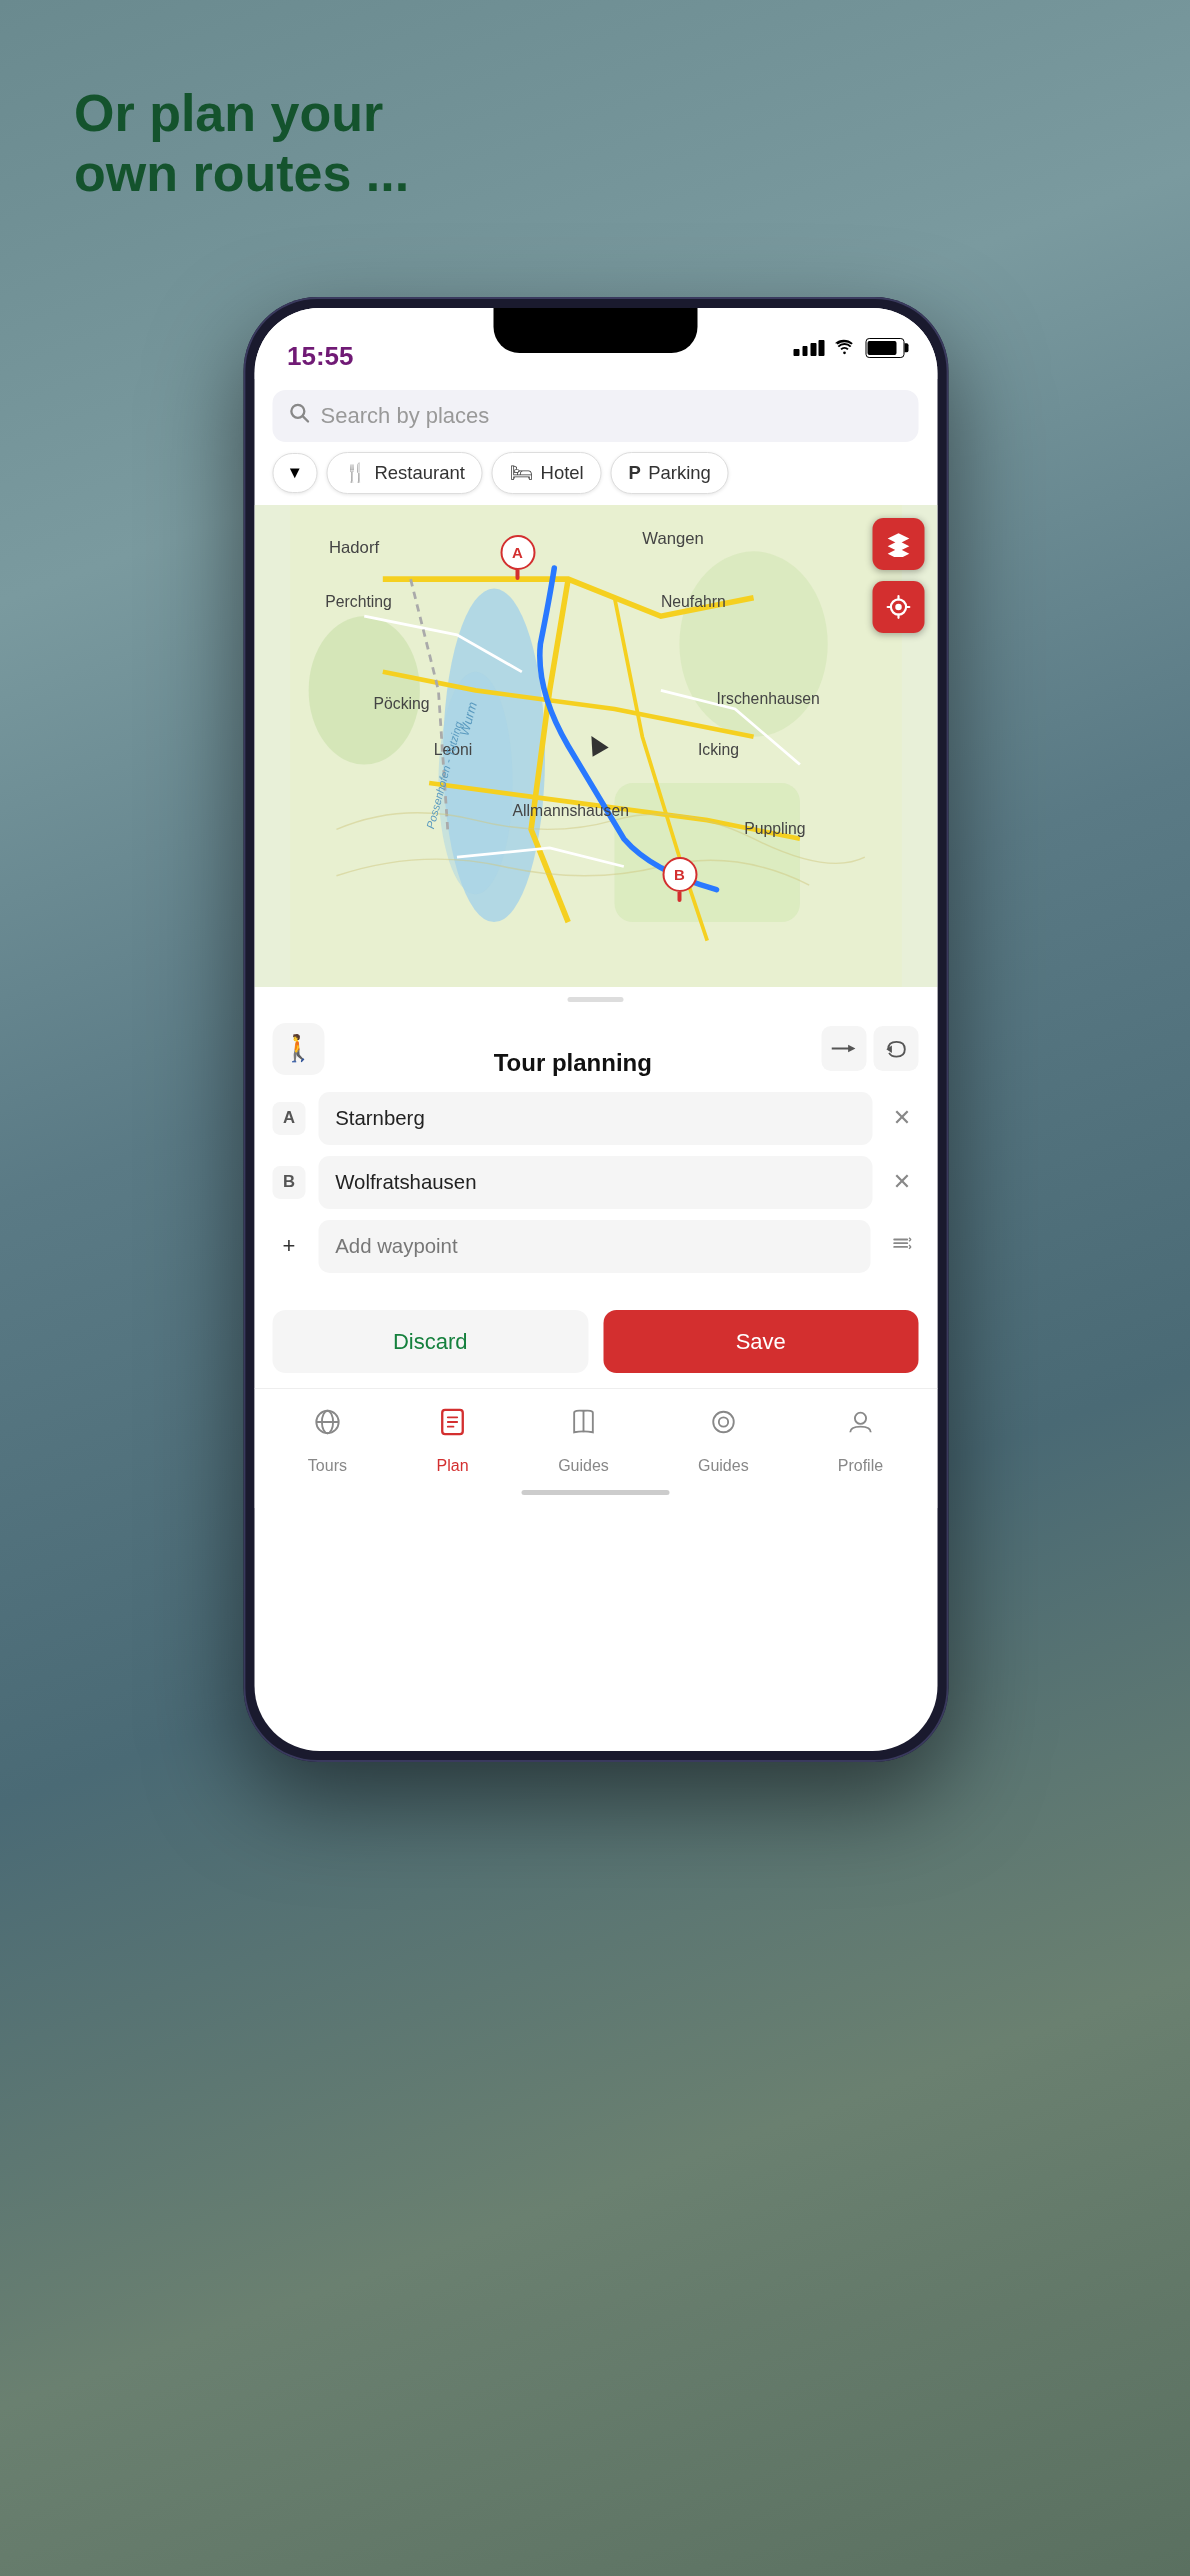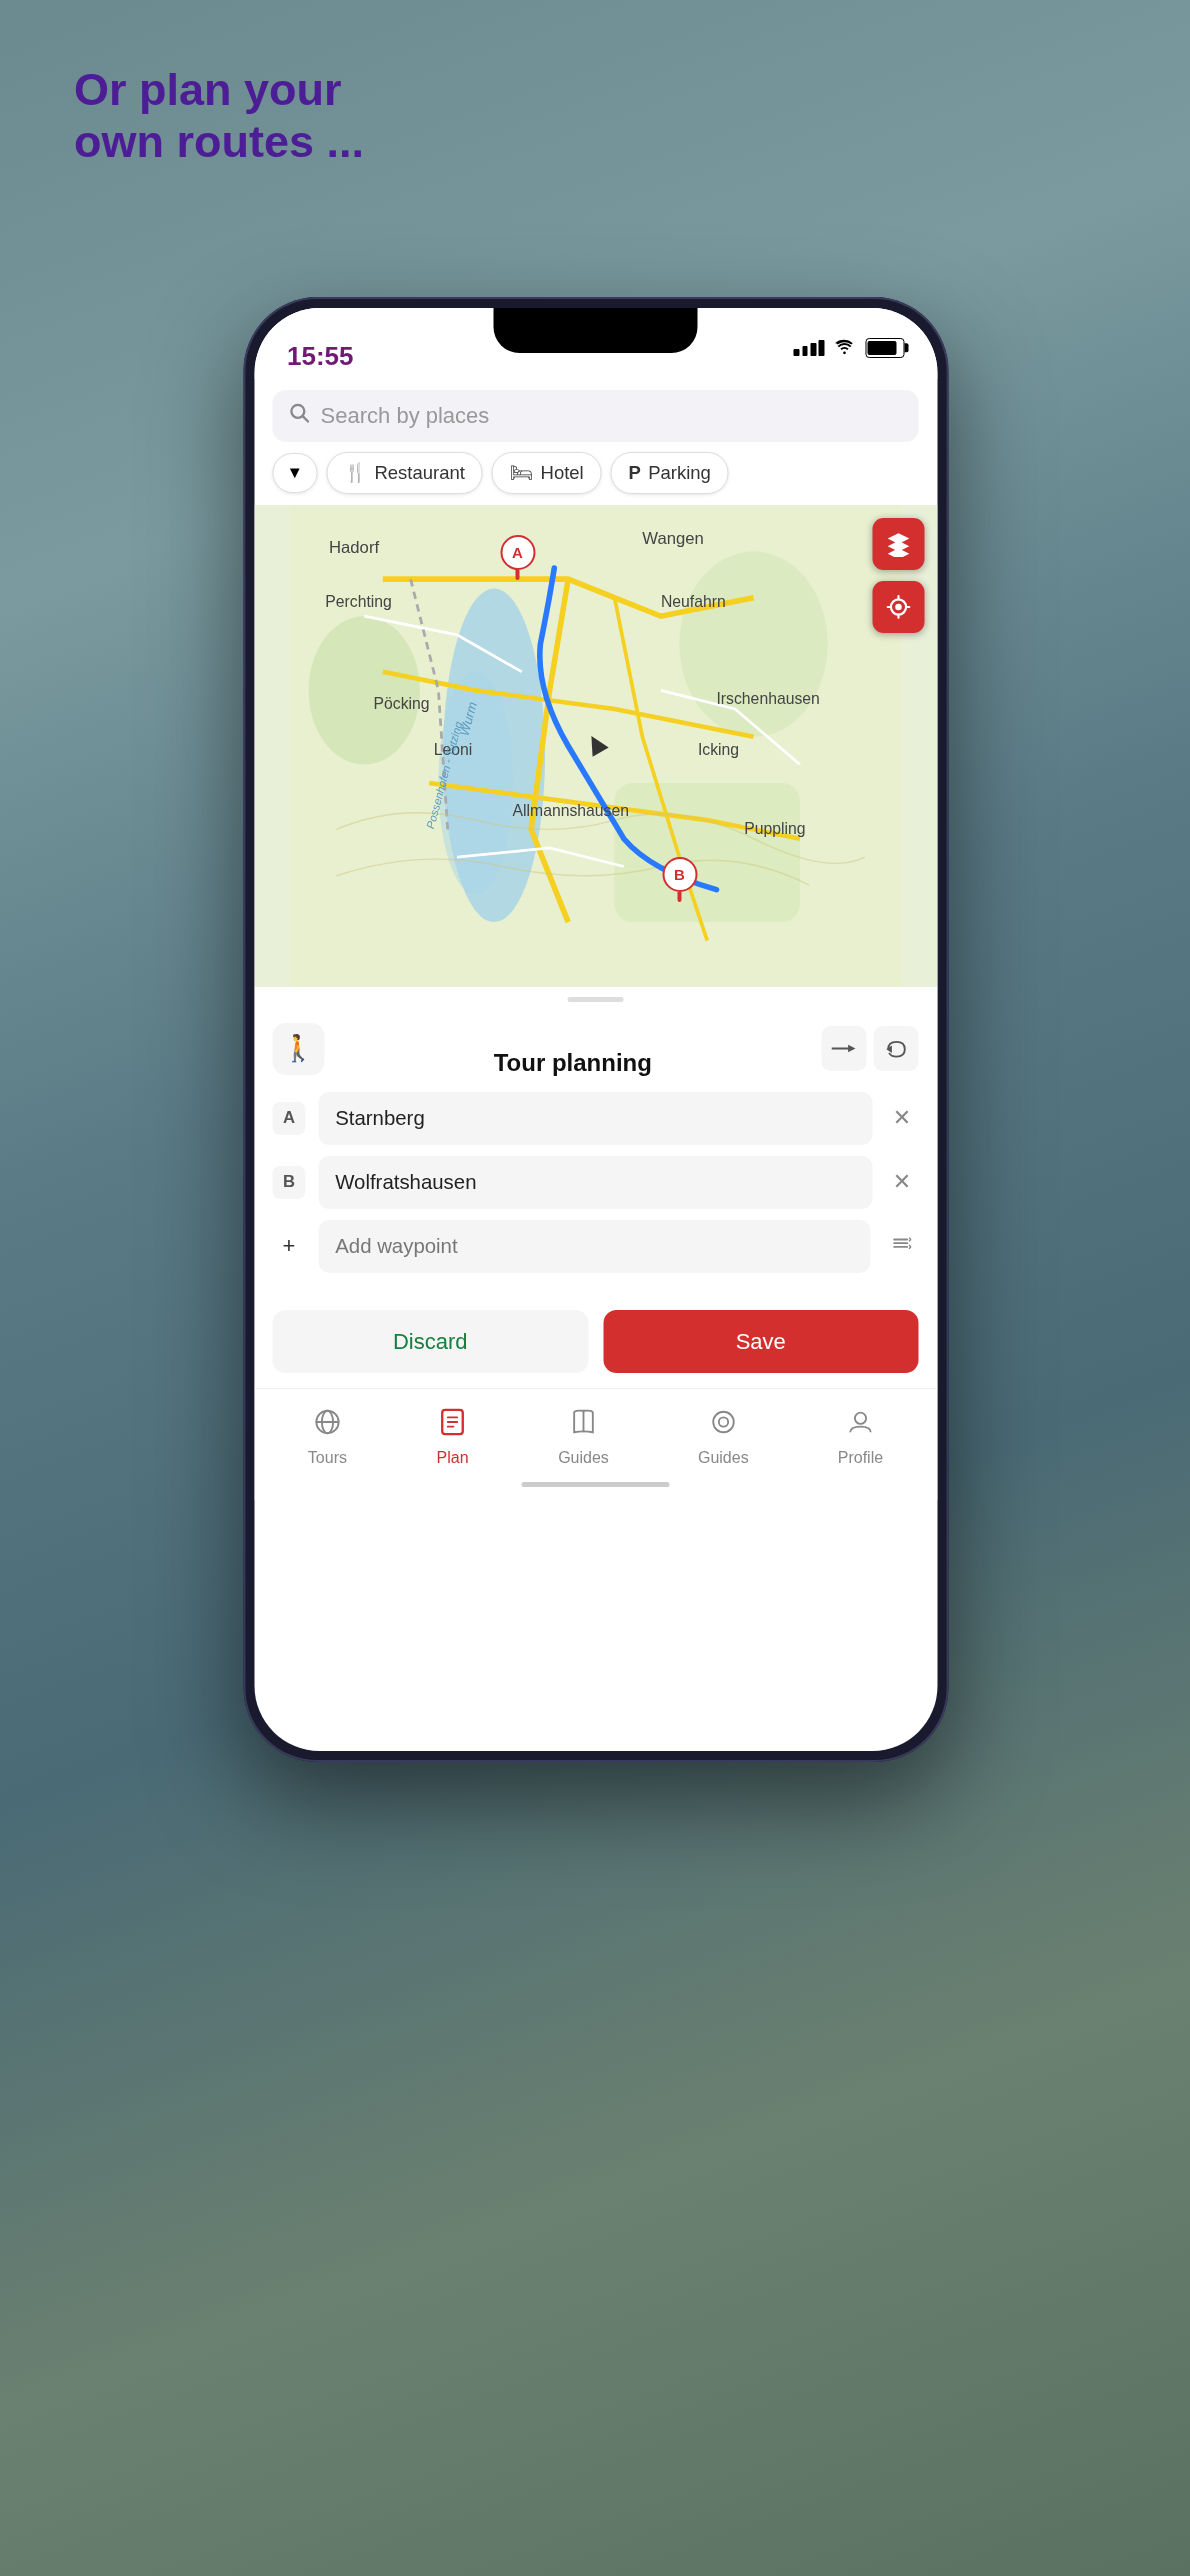--- a/index.html
+++ b/index.html
@@ -14,24 +14,24 @@
     
     .bg {
       position: absolute;
       inset: 0;
       background: linear-gradient(160deg, #6a8a8f 0%, #7a9a9f 20%, #5a7a85 40%, #4a6a75 60%, #6a8070 80%, #5a7060 100%);
     }
 
     
     .hero-text {
       position: absolute;
-      top: 64px;
+      top: 84px;
       left: 74px;
-      color: #4c1d95;
-      font-size: 45px;
+      color: #14532d;
+      font-size: 52px;
       font-weight: 700;
       line-height: 1.15;
       z-index: 2;
     }
 
     
     .phone-frame {
       position: absolute;
       top: 297px;
       left: 50%;
@@ -384,21 +384,21 @@
       justify-content: space-around;
       padding: 9.3px 9.3px 0;
       background: white;
       border-top: 0.9px solid #eee;
     }
 
     .nav-item {
       display: flex;
       flex-direction: column;
       align-items: center;
-      gap: 10px;
+      gap: 18px;
       padding: 7.4px 15px;
     }
 
     .nav-icon {
       width: 33px;
       height: 33px;
       display: flex;
       align-items: center;
       justify-content: center;
       font-size: 24px;

